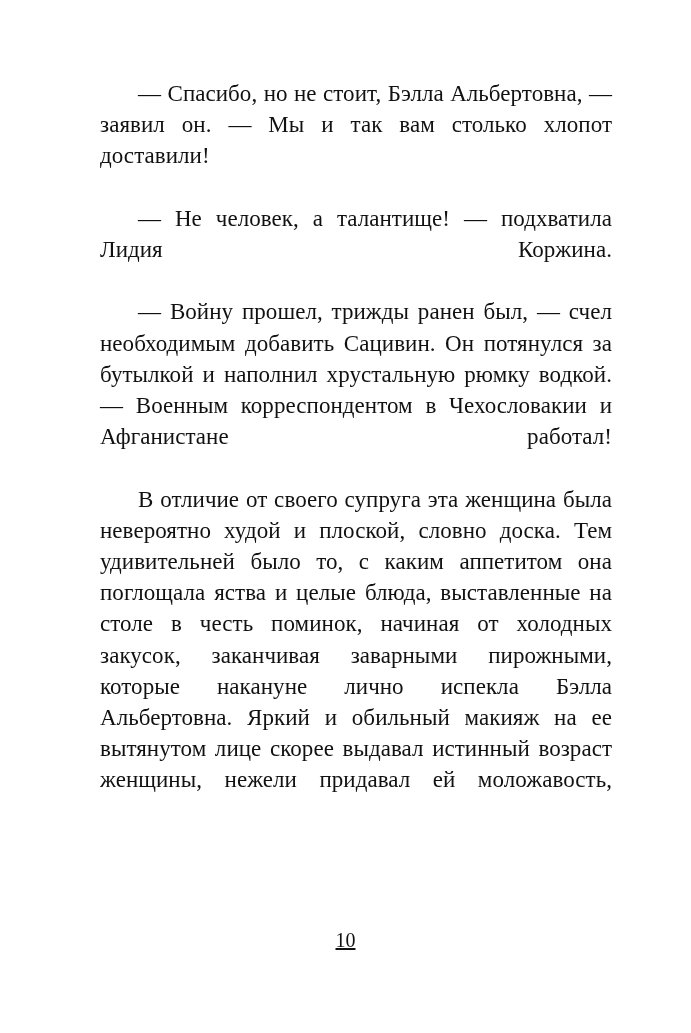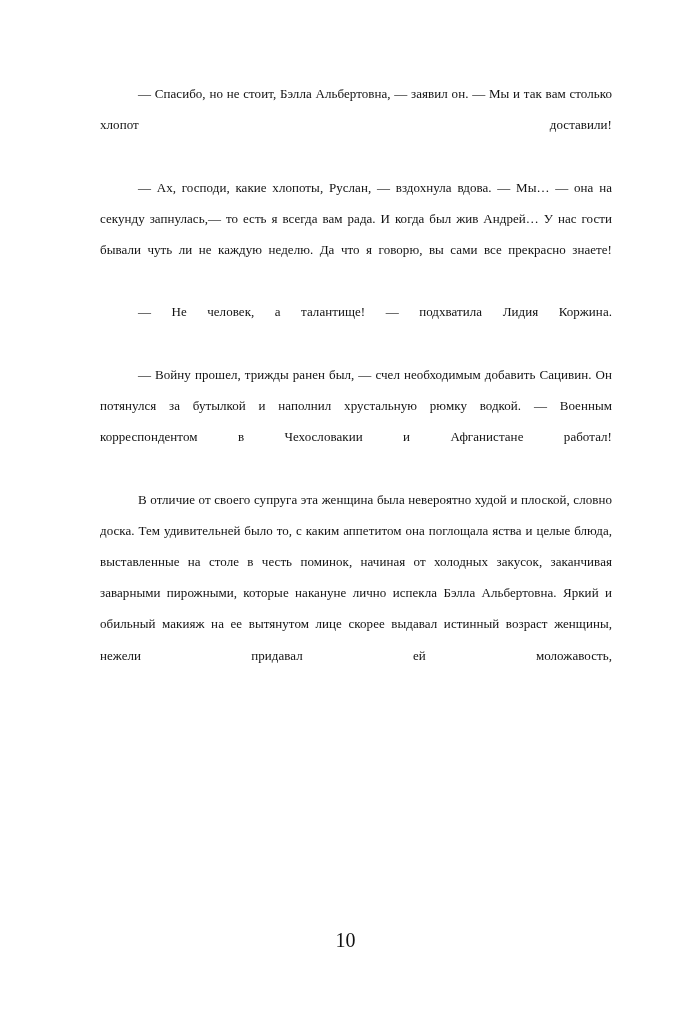--- a/index.html
+++ b/index.html
@@ -24,21 +24,21 @@
     background: #ffffff;
   }
   .text-block {
     position: absolute;
     left: 100px;
     top: 78px;
     width: 512px;
   }
   .para {
     margin: 0;
-    font-size: 13px;
+    font-size: 23px;
     line-height: 31.2px;
     text-align: justify;
     text-indent: 38px;
     color: #111111;
     letter-spacing: 0.05px;
     -webkit-font-smoothing: antialiased;
   }
   
   .para::after {
     content: "";
@@ -48,27 +48,27 @@
   .page-number {
     position: absolute;
     left: 0;
     top: 928px;
     width: 691px;
     text-align: center;
     font-size: 20px;
     line-height: 24px;
     color: #111111;
     font-family: "Liberation Serif", "DejaVu Serif", serif;
+    text-decoration: underline;
   }
 </style>
 </head>
 <body>
 
 <div class="page">
   <div class="text-block">
     <p class="para">— Спасибо, но не стоит, Бэлла Альбертовна, — заявил он. — Мы и так вам столько хлопот доставили!</p>
-    <p class="para">— Ах, господи, какие хлопоты, Руслан, — вздохнула вдова. — Мы… — она на секунду запнулась,— то есть я всегда вам рада. И когда был жив Андрей… У нас гости бывали чуть ли не каждую неделю. Да что я говорю, вы сами все прекрасно знаете!</p>
     <p class="para">— Не человек, а талантище! — подхватила Лидия Коржина.</p>
     <p class="para">— Войну прошел, трижды ранен был, — счел необходимым добавить Сацивин. Он потянулся за бутылкой и наполнил хрустальную рюмку водкой. — Военным корреспондентом в Чехословакии и Афганистане работал!</p>
     <p class="para">В отличие от своего супруга эта женщина была невероятно худой и плоской, словно доска. Тем удивительней было то, с каким аппетитом она поглощала яства и целые блюда, выставленные на столе в честь поминок, начиная от холодных закусок, заканчивая заварными пирожными, которые накануне лично испекла Бэлла Альбертовна. Яркий и обильный макияж на ее вытянутом лице скорее выдавал истинный возраст женщины, нежели придавал ей моложавость,</p>
   </div>
   <div class="page-number">10</div>
 </div>
 
 </body></html>

